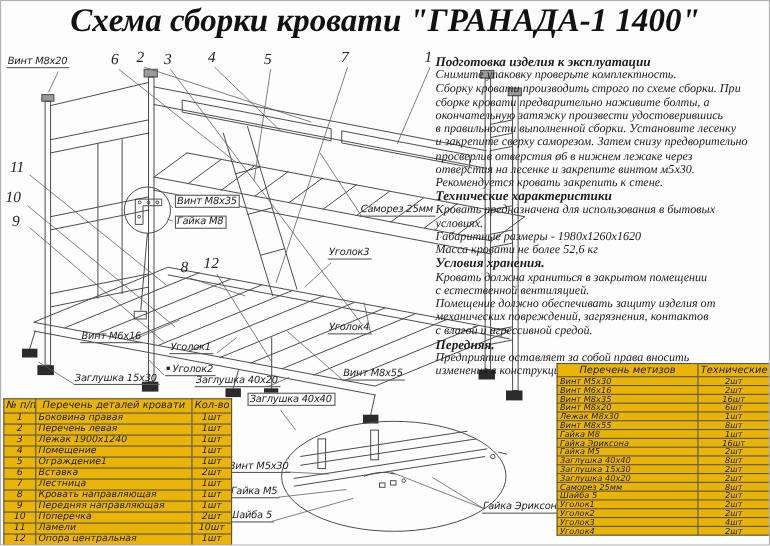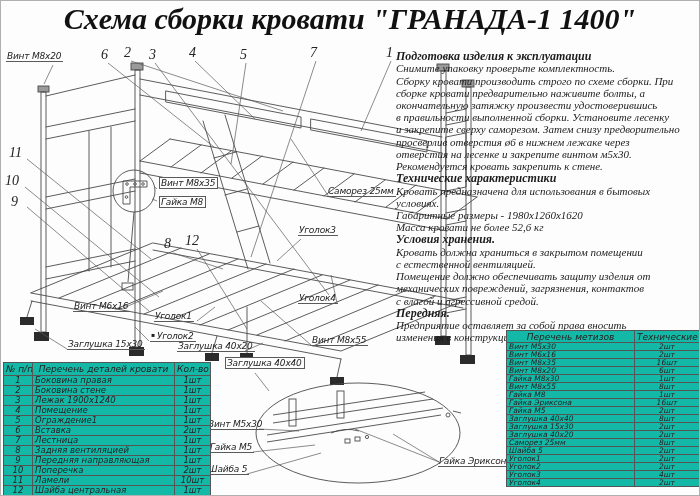--- a/index.html
+++ b/index.html
@@ -28,21 +28,21 @@
   .lbl {
     position:absolute; font-style:italic; font-size:9px; letter-spacing:-0.2px;
     color:#222; font-family:"DejaVu Sans", sans-serif;
     border-bottom:1px solid #5a5a5a; padding:0 2px 0 1px; background:transparent;
     white-space:nowrap;
   }
   .lbl.boxed { border:1px solid #5a5a5a; background:#fdfdfd; }
   .lbl.bullet::before { content:"▪"; font-size:6px; vertical-align:2px; margin-right:2px; }
 
   
-  table { border-collapse:collapse; table-layout:fixed; background:#14b8a6; }
+  table { border-collapse:collapse; table-layout:fixed; background:#eab308; }
   th,td {
     border:1px solid #555; font-style:italic; font-weight:normal; color:#222;
     font-family:"DejaVu Sans", sans-serif; overflow:hidden; white-space:nowrap;
     padding:0 2px;
   }
   .parts { position:absolute; left:2px; top:361px; width:207px; }
   .parts th { font-size:9px; height:12px; line-height:11px; text-align:center; }
   .parts td { font-size:8.5px; height:9px; line-height:9px; }
   .hw { position:absolute; left:505px; top:329px; width:193px; }
   .hw th { font-size:9px; height:11px; line-height:10px; text-align:center; }
@@ -287,21 +287,21 @@
     <tbody>
 
         <tr>
           <td class="c">1</td>
           <td>Боковина правая</td>
           <td class="c">1шт</td>
         </tr>
 
         <tr>
           <td class="c">2</td>
-          <td>Боковина стене</td>
+          <td>Перечень левая</td>
           <td class="c">1шт</td>
         </tr>
 
         <tr>
           <td class="c">3</td>
           <td>Лежак 1900х1240</td>
           <td class="c">1шт</td>
         </tr>
 
         <tr>
@@ -323,21 +323,21 @@
         </tr>
 
         <tr>
           <td class="c">7</td>
           <td>Лестница</td>
           <td class="c">1шт</td>
         </tr>
 
         <tr>
           <td class="c">8</td>
-          <td>Задняя вентиляцией</td>
+          <td>Кровать направляющая</td>
           <td class="c">1шт</td>
         </tr>
 
         <tr>
           <td class="c">9</td>
           <td>Передняя направляющая</td>
           <td class="c">1шт</td>
         </tr>
 
         <tr>
@@ -347,21 +347,21 @@
         </tr>
 
         <tr>
           <td class="c">11</td>
           <td>Ламели</td>
           <td class="c">10шт</td>
         </tr>
 
         <tr>
           <td class="c">12</td>
-          <td>Шайба центральная</td>
+          <td>Опора центральная</td>
           <td class="c">1шт</td>
         </tr>
       </tbody>
   </table>
 
   <table class="hw">
     <colgroup>
         <col style="width:128px">
         <col style="width:65px">
       </colgroup>
@@ -387,21 +387,21 @@
           <td>Винт М8х35</td>
           <td class="c">16шт</td>
         </tr>
 
         <tr>
           <td>Винт М8х20</td>
           <td class="c">6шт</td>
         </tr>
 
         <tr>
-          <td>Гайка М8х30</td>
+          <td>Лежак М8х30</td>
           <td class="c">1шт</td>
         </tr>
 
         <tr>
           <td>Винт М8х55</td>
           <td class="c">8шт</td>
         </tr>
 
         <tr>
           <td>Гайка М8</td>

